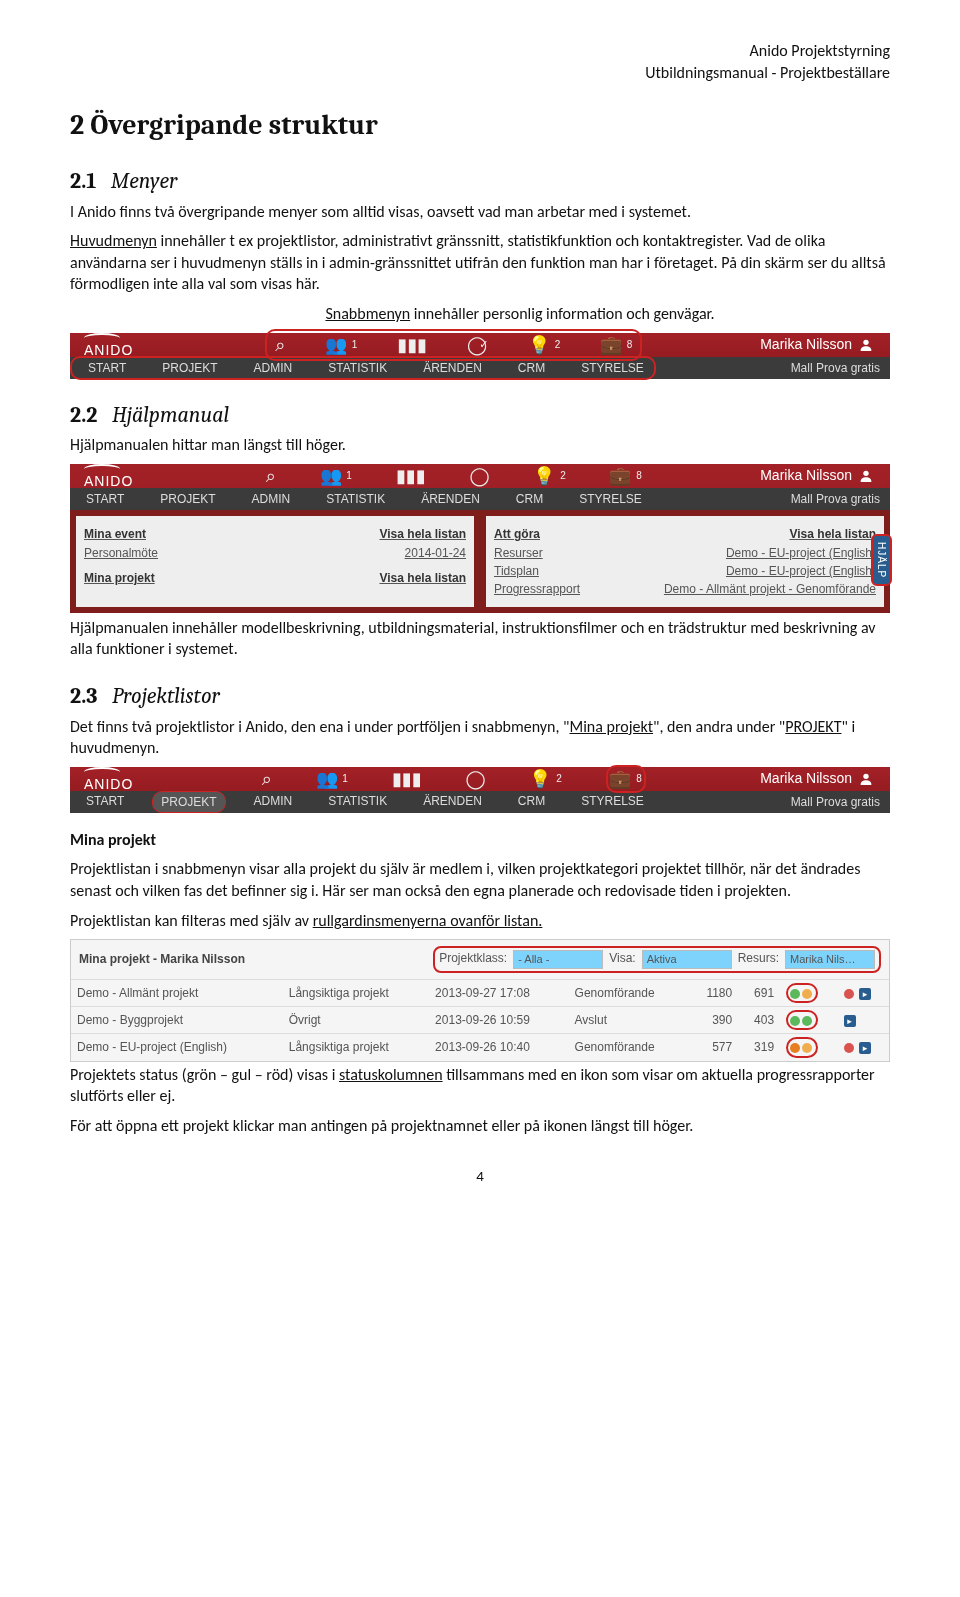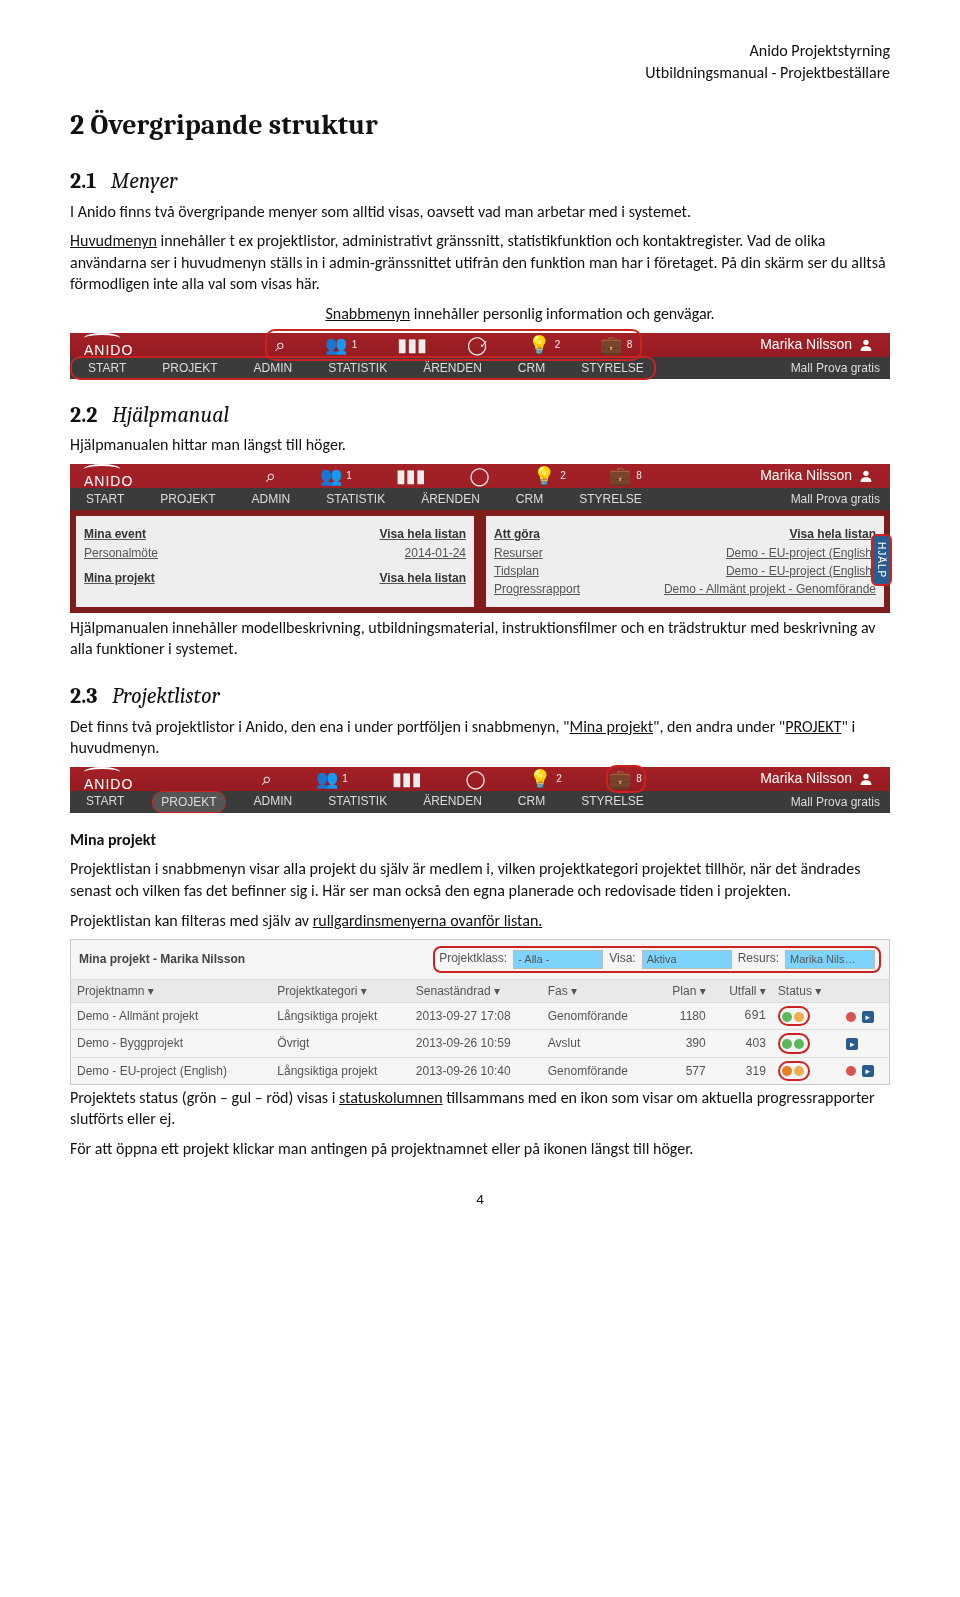--- a/index.html
+++ b/index.html
@@ -380,37 +380,27 @@
       <span>Projektklass:</span>
       <span class="sel">- Alla -</span>
       <span>Visa:</span>
       <span class="sel">Aktiva</span>
       <span>Resurs:</span>
       <span class="sel">Marika Nils…</span>
     </span>
   </div>
   <table>
     <tbody>
-        <tr>
-      <th>Projektnamn ▾</th>
-      <th>Projektkategori ▾</th>
-      <th>Senaständrad ▾</th>
-      <th>Fas ▾</th>
-      <th style="text-align:right;">Plan ▾</th>
-      <th style="text-align:right;">Utfall ▾</th>
-      <th>Status ▾</th>
-      <th></th>
-    </tr>
     <tr>
       <td>Demo - Allmänt projekt</td>
       <td>Långsiktiga projekt</td>
       <td>2013-09-27 17:08</td>
       <td>Genomförande</td>
       <td style="text-align:right;">1180</td>
-      <td style="text-align:right;font-family:Liberation Mono, monospace;">691</td>
+      <td style="text-align:right;">691</td>
       <td><span class="oval"><span class="dot green"></span><span class="dot yellow"></span></span></td>
       <td><span class="dot red"></span> <span class="sqic">▸</span></td>
     </tr>
     <tr>
       <td>Demo - Byggprojekt</td>
       <td>Övrigt</td>
       <td>2013-09-26 10:59</td>
       <td>Avslut</td>
       <td style="text-align:right;">390</td>
       <td style="text-align:right;">403</td>

